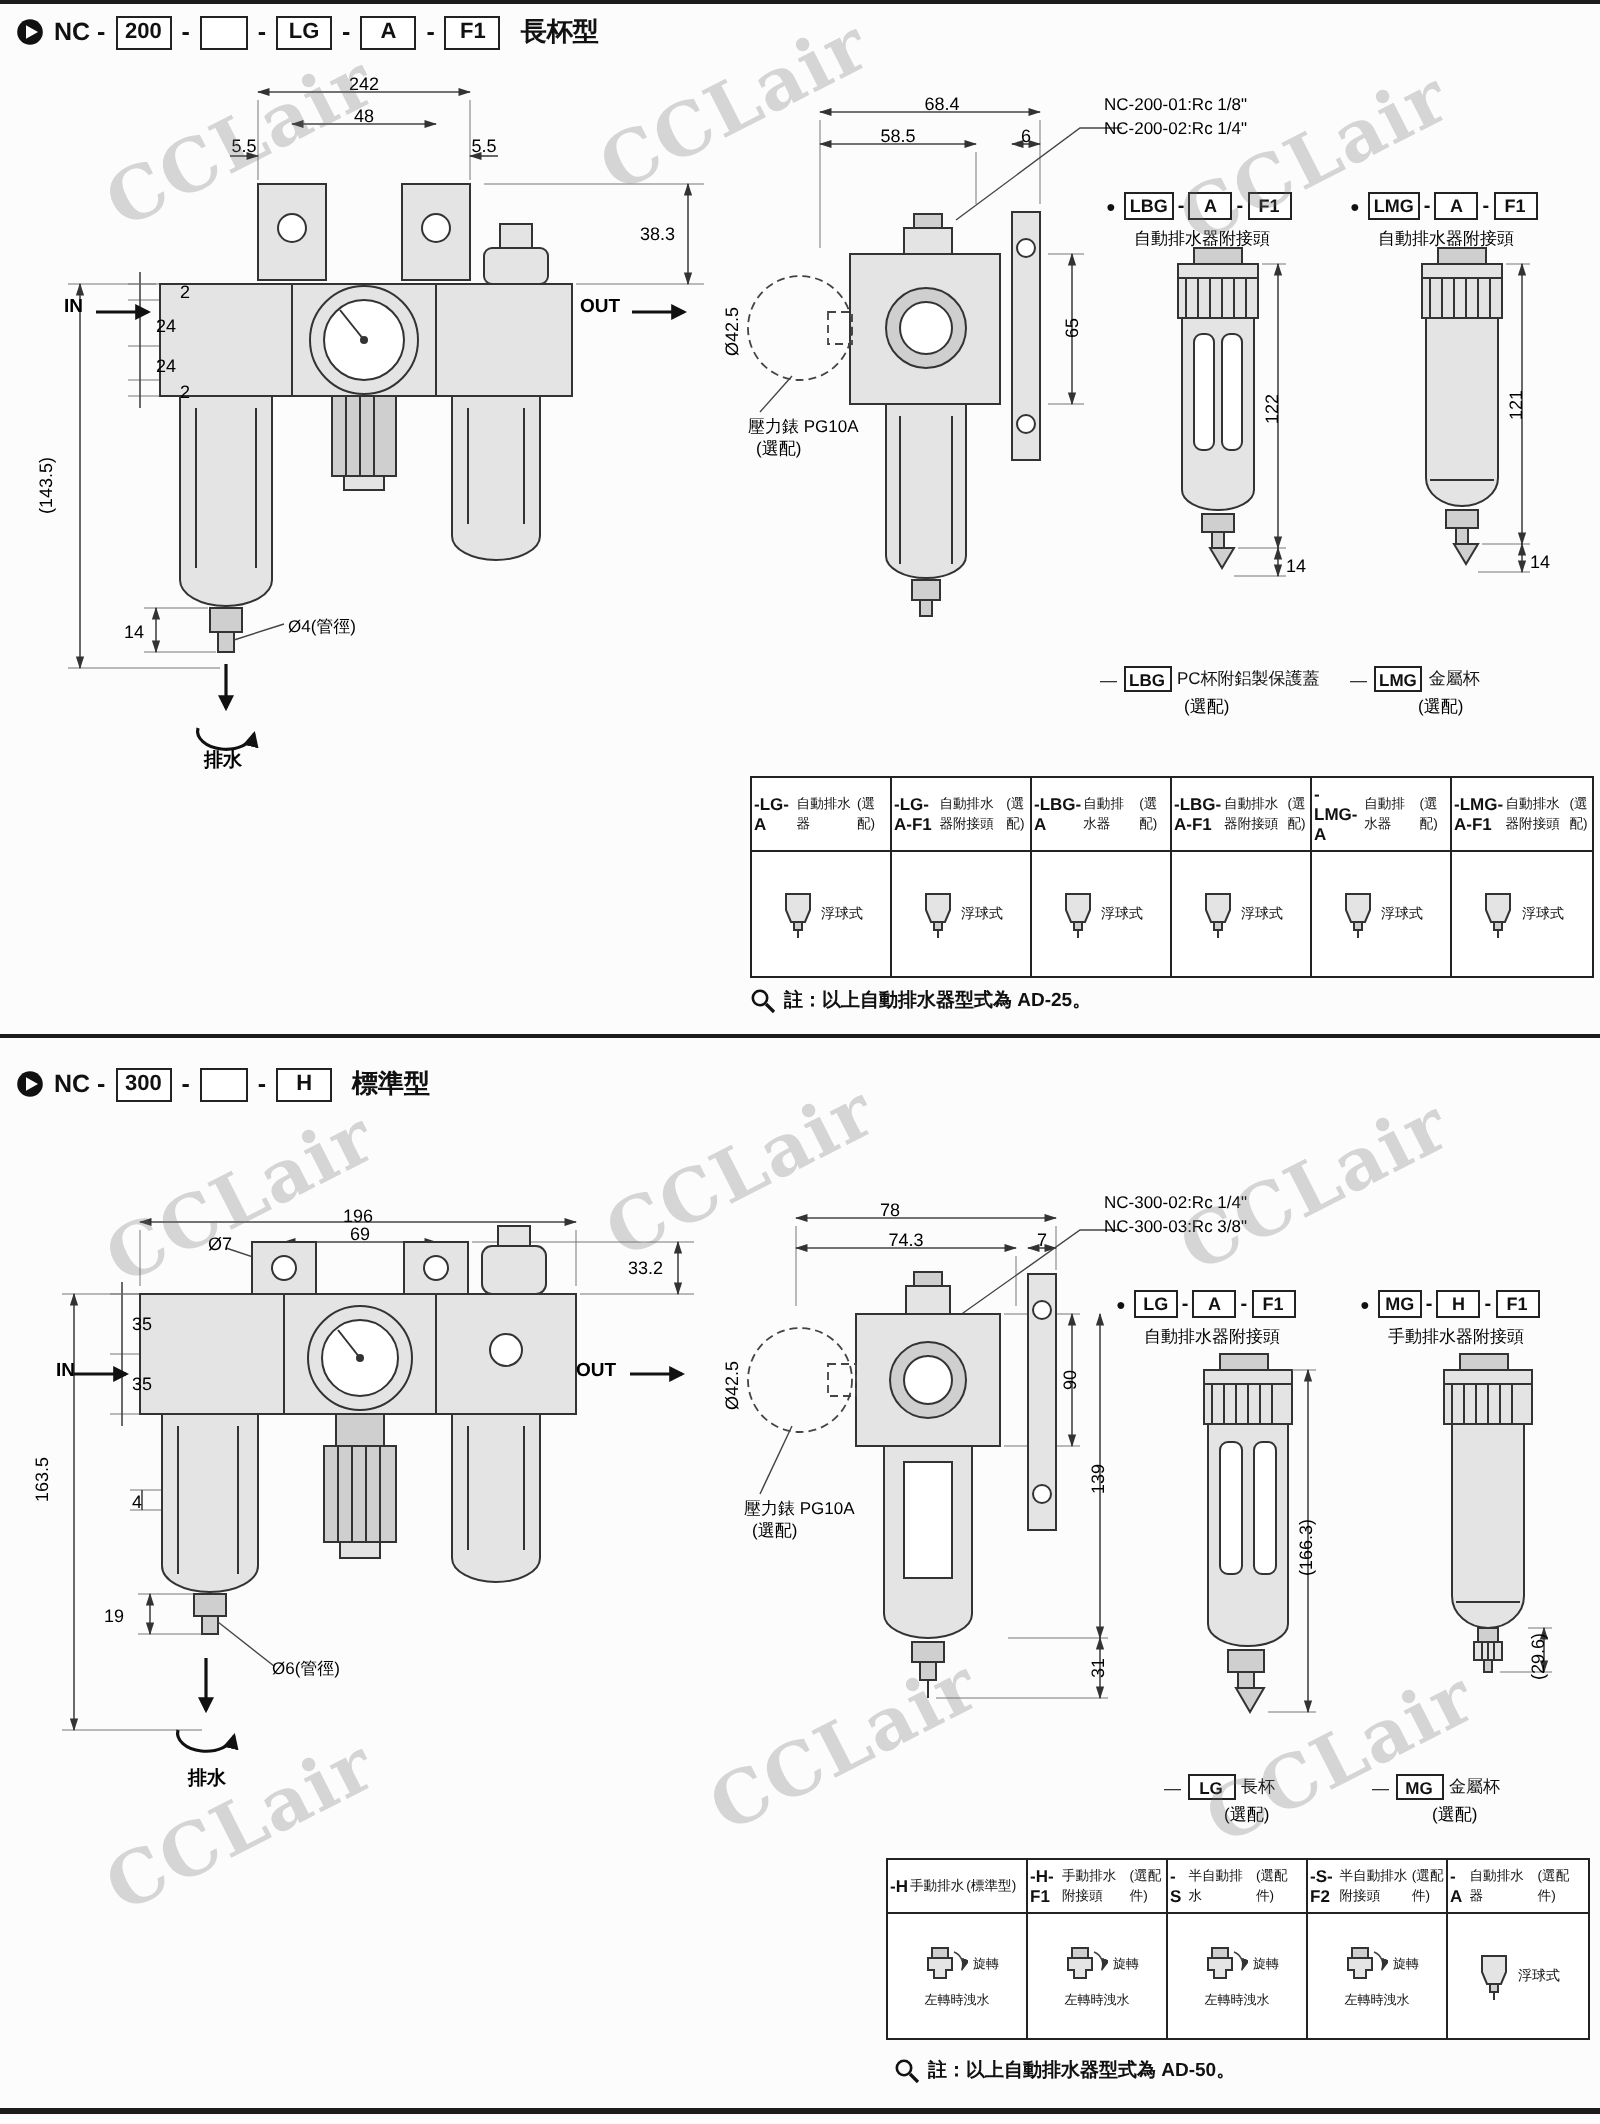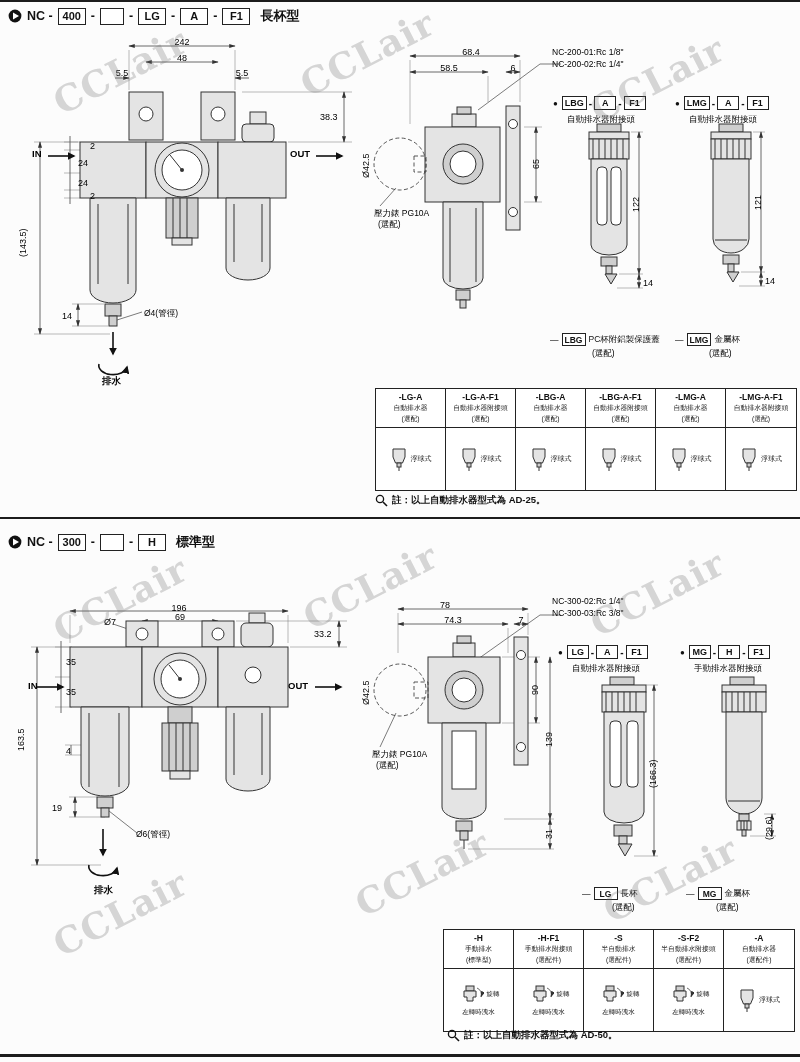--- a/index.html
+++ b/index.html
@@ -22,21 +22,21 @@
   .codebox.empty { min-width:24px; }
   .opt-hdr { position:absolute; display:flex; align-items:center; gap:2px; font-size:10px; font-weight:bold; }
   .opt-hdr .codebox { min-width:22px; height:14px; font-size:9px; padding:0 2px; }
   .bullet { font-size:8px; margin-right:2px; }
   .tag { position:absolute; display:flex; align-items:center; gap:3px; font-size:8.5px; }
   .tag .codebox { min-width:24px; height:13px; font-size:8.5px; padding:0 2px; }
   .tbl { position:absolute; display:grid; background:#fff; border:1.5px solid #222; }
   .tbl > div { border-right:1px solid #222; border-bottom:1px solid #222; min-width:0; }
   .t6 > div:nth-child(6n), .t5 > div:nth-child(5n) { border-right:none; }
   .t6 > div:nth-child(n+7), .t5 > div:nth-child(n+6) { border-bottom:none; }
-  .th { display:flex; flex-direction:column; align-items:center; justify-content:flex-start; gap:1px; padding:3px 1px; }
+  .th { display:flex; align-items:center; justify-content:flex-start; gap:1px; padding:3px 1px; }
   .th .m { font-size:8.5px; font-weight:bold; }
   .th .d { font-size:6.8px; }
   .td { display:flex; flex-direction:column; align-items:center; justify-content:center; gap:2px; padding:2px; }
   .drow { display:flex; align-items:center; gap:3px; }
   .cl { font-size:7px; }
   .cl2 { font-size:6.5px; }
   .note { position:absolute; display:flex; align-items:center; gap:4px; font-size:9.5px; font-weight:bold; }
   .wm { position:absolute; font-family:"DejaVu Serif", serif; font-weight:bold; font-size:36px;
         letter-spacing:1px; color:rgba(110,110,110,0.28); transform:rotate(-27deg); pointer-events:none; z-index:9; }
   svg .p  { fill:#e4e4e4; stroke:#333; stroke-width:1; }
@@ -70,21 +70,21 @@
   <div class="rule" style="top:1054px;height:2.5px"></div>
 
   <div class="sec" style="top:2px;height:515px">
 
     <div class="hdr" style="left:8px;top:5px">
       <svg width="14" height="14" viewBox="0 0 14 14">
         <circle cx="7" cy="7" r="6.4" fill="#111"></circle>
           <polygon points="5,3.6 11,7 5,10.4" fill="#fff"></polygon>
       </svg>
       <span class="htxt">NC -</span>
-      <span class="codebox">400</span>
+      <span class="codebox">200</span>
       <span class="htxt">-</span>
       <span class="codebox empty"></span>
       <span class="htxt">-</span>
       <span class="codebox">LG</span>
       <span class="htxt">-</span>
       <span class="codebox">A</span>
       <span class="htxt">-</span>
       <span class="codebox">F1</span>
       <span class="htype">長杯型</span>
     </div>

